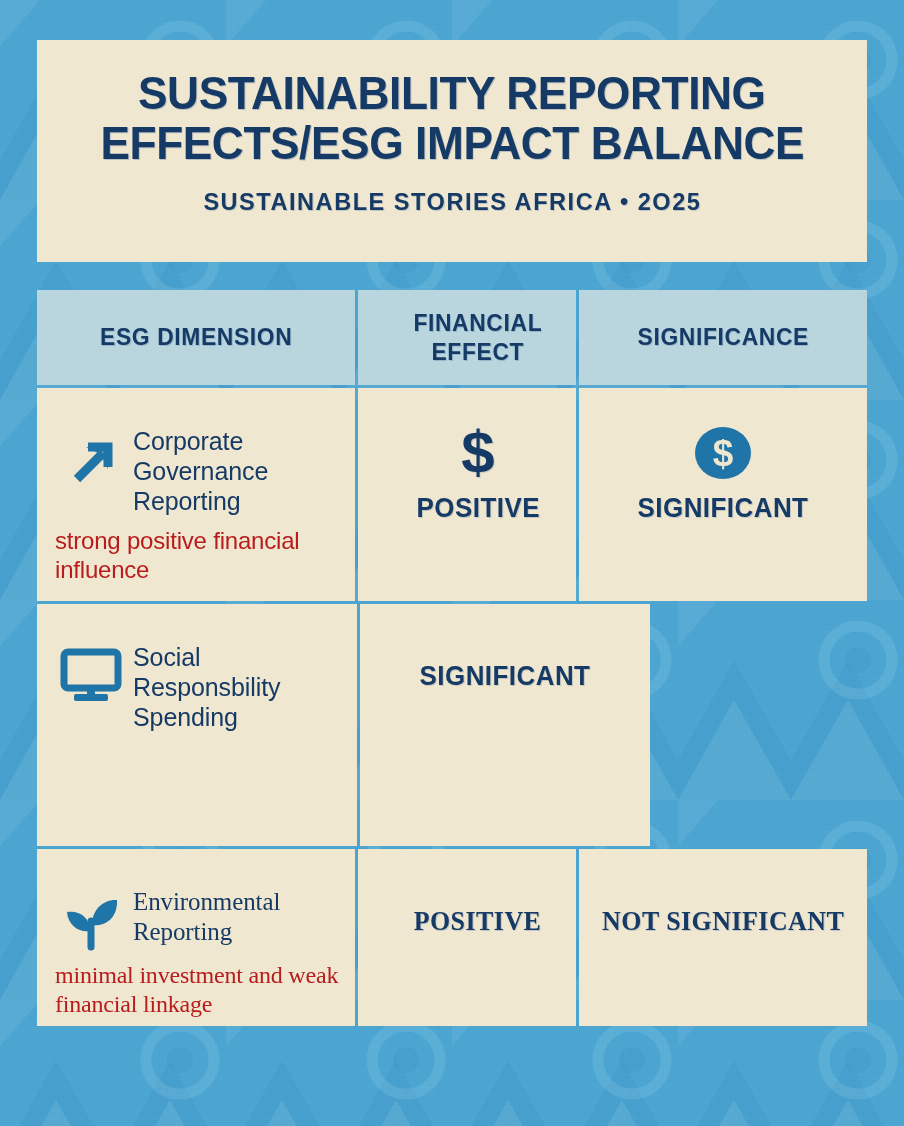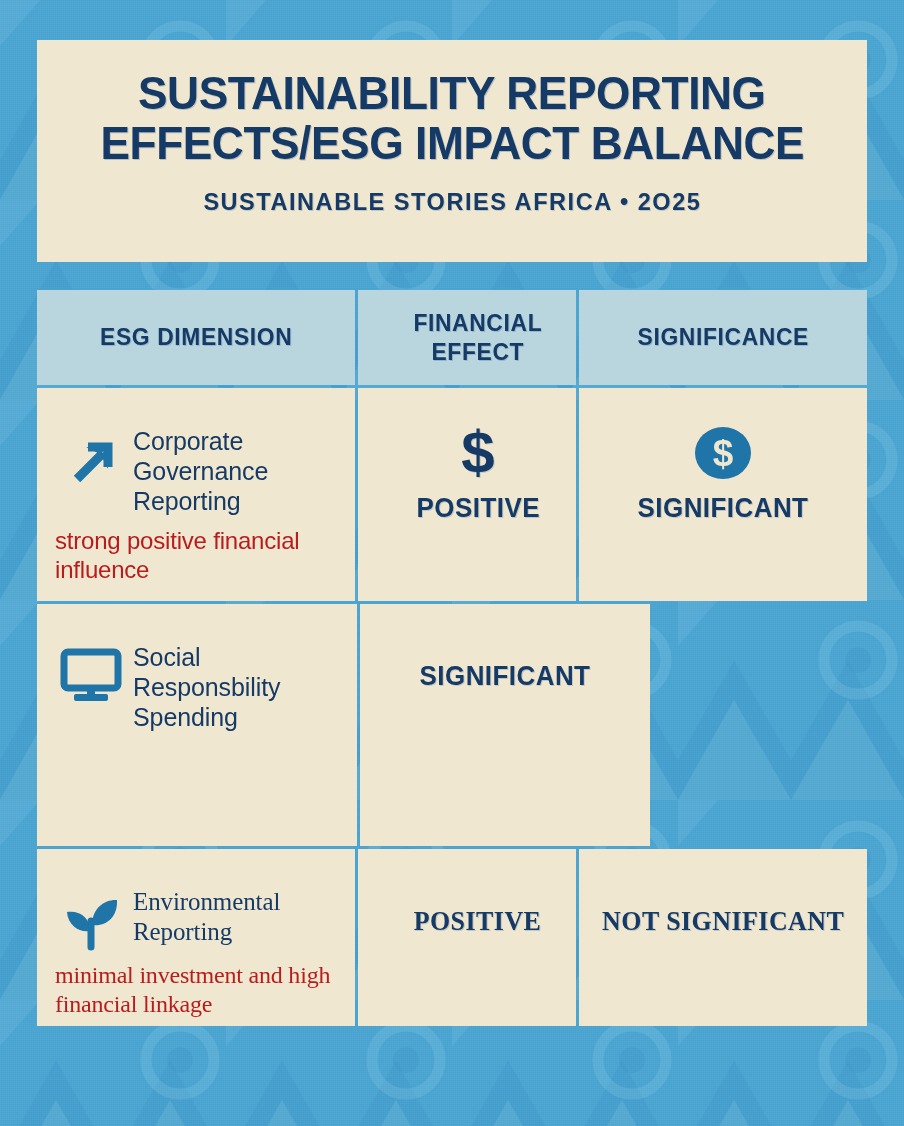--- a/index.html
+++ b/index.html
@@ -231,21 +231,21 @@
         <div class="dim-top">
           <div class="dim-icon">
             <svg width="62" height="58" viewBox="0 0 62 58">
               <path d="M31 54 L31 28" stroke="#1f74a8" stroke-width="7" stroke-linecap="round" fill="none"></path>
               <path d="M32 32 C32 14 46 6 57 7 C58 24 46 34 32 32 Z" fill="#1f74a8"></path>
               <path d="M30 38 C20 40 8 33 7 19 C20 17 30 25 30 38 Z" fill="#1f74a8"></path>
             </svg>
           </div>
           <div class="dim-name">Environmental Reporting</div>
         </div>
-        <div class="dim-desc">minimal investment and high financial linkage</div>
+        <div class="dim-desc">minimal investment and weak financial linkage</div>
       </div>
 
       <div class="cell c2 ctr no-icon">
         <div class="big-label">POSITIVE</div>
       </div>
 
       <div class="cell c3 ctr no-icon">
         <div class="big-label">NOT SIGNIFICANT</div>
       </div>
     </div>

